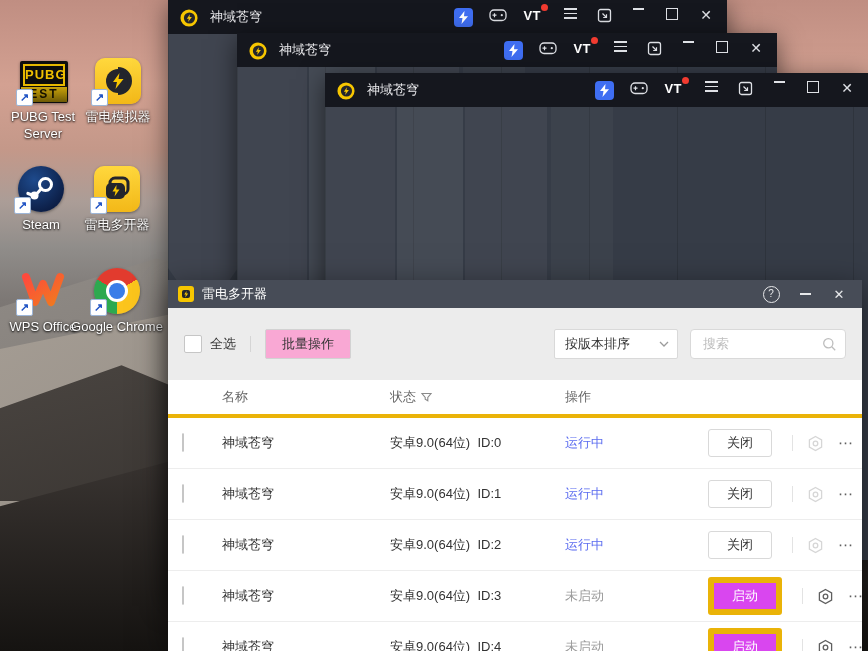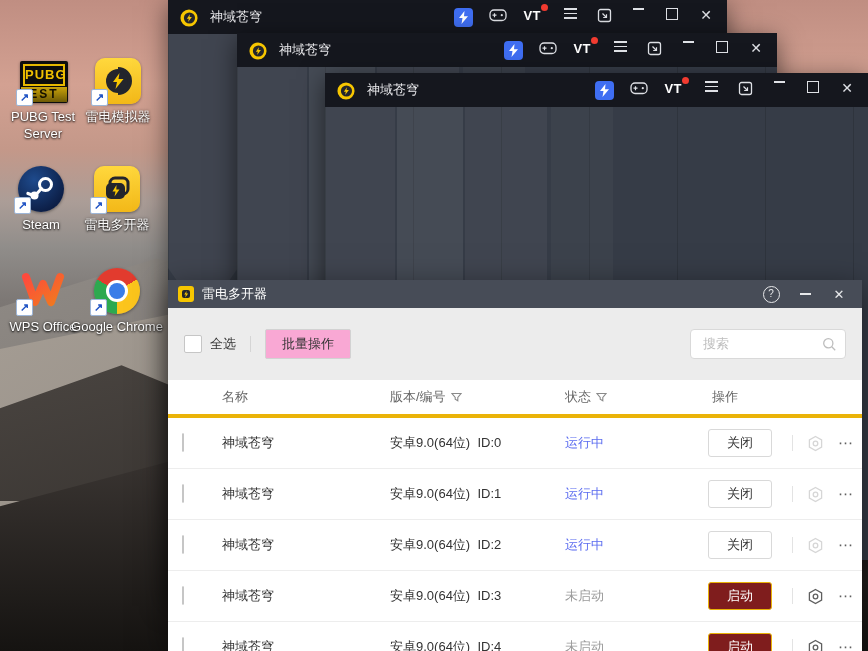--- a/index.html
+++ b/index.html
@@ -98,21 +98,21 @@
   .cell-check{padding-left:14px}
   .cell-name{font-size:13px;color:#333;padding-left:14px}
   .cell-ver{font-size:13px;color:#333;padding-left:14px}
   .cell-status{font-size:13px;padding-left:14px}
   .status-run{color:#5b6cf0}
   .status-stop{color:#9b9b9b}
   .cell-act{display:flex;align-items:center}
   .act-btn{width:62px;height:26px;border-radius:3px;font-size:13px;display:flex;align-items:center;
            justify-content:center;margin-left:10px;cursor:pointer}
   .btn-plain{background:#fff;border:1px solid #d9d9d9;color:#333}
-  .btn-primary{background:#7f1d1d;border:1px solid #eab308;color:#fff}
+  .btn-primary{background:#d946ef;border:6px solid #eab308;color:#fff}
   .act-div{width:1px;height:16px;background:#e3e3e3;margin-left:20px}
   .gear{margin-left:14px;cursor:pointer;display:flex}
   .icon-disabled{color:#d6d6d6}
   .icon-enabled{color:#5f5f5f}
   .more-dots{margin-left:14px;color:#5f5f5f;font-size:15px;letter-spacing:1px;cursor:pointer;line-height:10px}
 </style>
 </head>
 <body>
 
 <div class="desktop">
@@ -393,40 +393,40 @@
       </span>
     <span class="mg-ic">✕</span>
   </div>
 
   <div class="mg-toolbar">
     <span class="checkbox"></span>
     <span class="sel-label">全选</span>
     <span class="v-div"></span>
     <span class="btn-batch">批量操作</span>
     <span class="tb-spacer"></span>
+    <span class="dropdown">
+      <span class="dd-val">按版本排序</span>
+      <svg width="10" height="6" viewBox="0 0 10 6">
+        <polyline points="1,1 5,5 9,1" fill="none" stroke="#9b9b9b" stroke-width="1.3"></polyline>
+      </svg>
+    </span>
     <span class="searchbox">
       <input type="text" placeholder="搜索" style="">
       <svg width="15" height="15" viewBox="0 0 15 15">
         <circle cx="6.3" cy="6.3" r="4.6" fill="none" stroke="#bdbdbd" stroke-width="1.3"></circle>
         <line x1="9.8" y1="9.8" x2="13.2" y2="13.2" stroke="#bdbdbd" stroke-width="1.3"></line>
       </svg>
     </span>
   </div>
 
   <div class="mg-header grid-row">
     <span></span>
     <span class="hcell">
         <span>名称</span>
       </span>
-    <span class="hcell">
-        <span>版本/编号</span>
-      <svg width="11" height="11" viewBox="0 0 11 11">
-        <path d="M1 1.5h9L6.8 5.4v3.4L4.2 7.2V5.4z" fill="none" stroke="#8a8a8a" stroke-width="1.1"></path>
-      </svg>
-    </span>
     <span class="hcell">
         <span>状态</span>
       <svg width="11" height="11" viewBox="0 0 11 11">
         <path d="M1 1.5h9L6.8 5.4v3.4L4.2 7.2V5.4z" fill="none" stroke="#8a8a8a" stroke-width="1.1"></path>
       </svg>
     </span>
     <span class="hcell">
         <span>操作</span>
       </span>
   </div>

